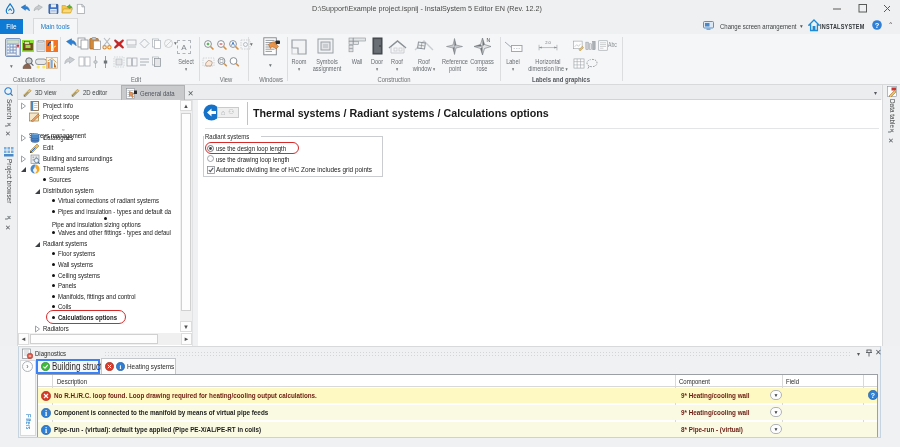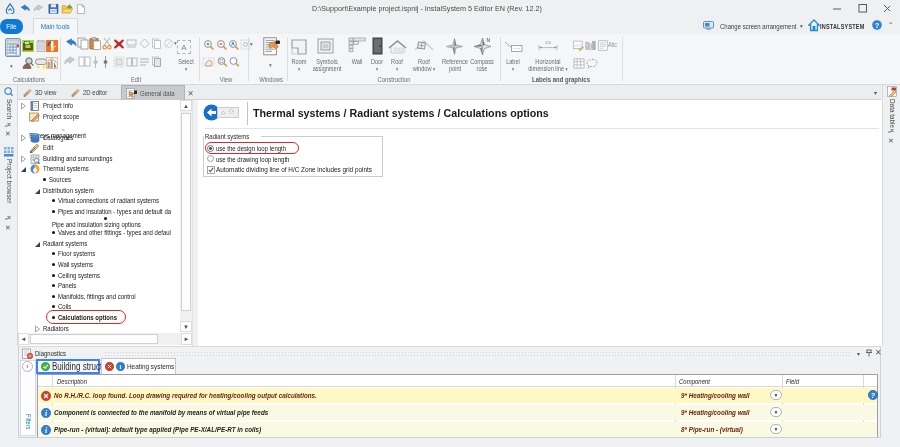--- a/index.html
+++ b/index.html
@@ -11,21 +11,21 @@
 .t { display:inline-block; transform:scaleX(0.8); transform-origin:0 50%; white-space:nowrap; }
 .t9 { display:inline-block; transform:scaleX(0.9); transform-origin:0 50%; white-space:nowrap; }
 .tm { display:inline-block; transform:scaleX(0.8); transform-origin:50% 50%; white-space:nowrap; }
 
 #titlebar { left:0; top:0; width:900px; height:18px; background:#eff0f1; }
 #qat { left:5px; top:2px; height:13px; display:flex; gap:3.5px; align-items:center; transform:scale(0.85); transform-origin:0 50%; }
 #wintitle { left:295px; top:4px; font-size:8px; color:#4a4a4a;padding-left:17px; }
 .winbtns { top:4px; color:#5a5a5a; font-size:9px; }
 
 #tabrow { left:0; top:18px; width:900px; height:16px; background:#eff0f1; }
-#filetab { left:0; top:19px; width:23px; height:15px; background:#0e7ad3; color:#fff; font-size:8px; text-align:center; line-height:15px;border-radius:7px; }
+#filetab { left:0; top:19px; width:23px; height:15px; background:#0e7ad3; color:#fff; font-size:8px; text-align:center; line-height:15px; }
 #maintab { left:33px; top:18px; width:45px; height:16px; background:#f5f6f7; border:1px solid #d8d9da; border-bottom:none; color:#1678c8; font-size:8px; text-align:center; line-height:15px; }
 #tbright { left:703px; top:19px; width:229px; height:13px; }
 
 #ribbon { left:0; top:34px; width:900px; height:51px; background:#f5f6f7; border-bottom:1px solid #d8d9da; }
 .gsep { position:absolute; top:3px; width:1px; height:44px; background:#dcddde; }
 .glabel { position:absolute; top:41px; font-size:7.5px; color:#6b6f73; transform:translateX(-50%) scaleX(0.78); white-space:nowrap; }
 .rlabel { position:absolute; top:24px; font-size:7.2px; color:#686c72; text-align:center; line-height:7.2px; transform:translateX(-50%) scaleX(0.78); white-space:nowrap; }
 .dar { color:#707478; font-size:5.5px; }
 
 #doctabs { left:18px; top:85px; width:863px; height:15px; background:#ebedee; border-bottom:1px solid #d2d3d4; }
@@ -42,21 +42,21 @@
 
 .sb { position:absolute; background:#f0f0f0; }
 .sbtn { position:absolute; background:#f0f0f0; color:#505050; font-size:6px; display:flex; align-items:center; justify-content:center; }
 .sthumb { position:absolute; background:#e8e8e8; border:1px solid #c4c4c4; }
 
 #content { left:198px; top:100px; width:788px; height:246px; background:#fff; }
 
 #rsb { left:882px; top:85px; width:18px; height:261px; background:#eff0f1; border-left:1px solid #d8d9da; }
 
 #diag { left:18px; top:346px; width:863px; height:92px; background:#f0f1f2; border:1px solid #c6d4e1; border-top:1px solid #d8d9da; }
-#dtable { position:absolute; left:18px; top:27px; width:841px; height:63px; background:#fff; border:1px solid #9aa0a6;font-style:italic; }
+#dtable { position:absolute; left:18px; top:27px; width:841px; height:63px; background:#fff; border:1px solid #9aa0a6; }
 .col-line { position:absolute; top:0; width:1px; height:100%; background:#d9d9d9; }
 .drow { position:absolute; left:0; width:100%; }
 .dtext { position:absolute; font-weight:bold; font-size:7.5px; top:50%; transform:translateY(-50%) scaleX(0.84); transform-origin:0 50%; white-space:nowrap; }
 </style>
 </head>
 <body>
 <div id="app">
   <div id="titlebar" class="abs"></div>
   <div id="qat" class="abs">
     <svg width="12" height="13" viewBox="0 0 12 13">

